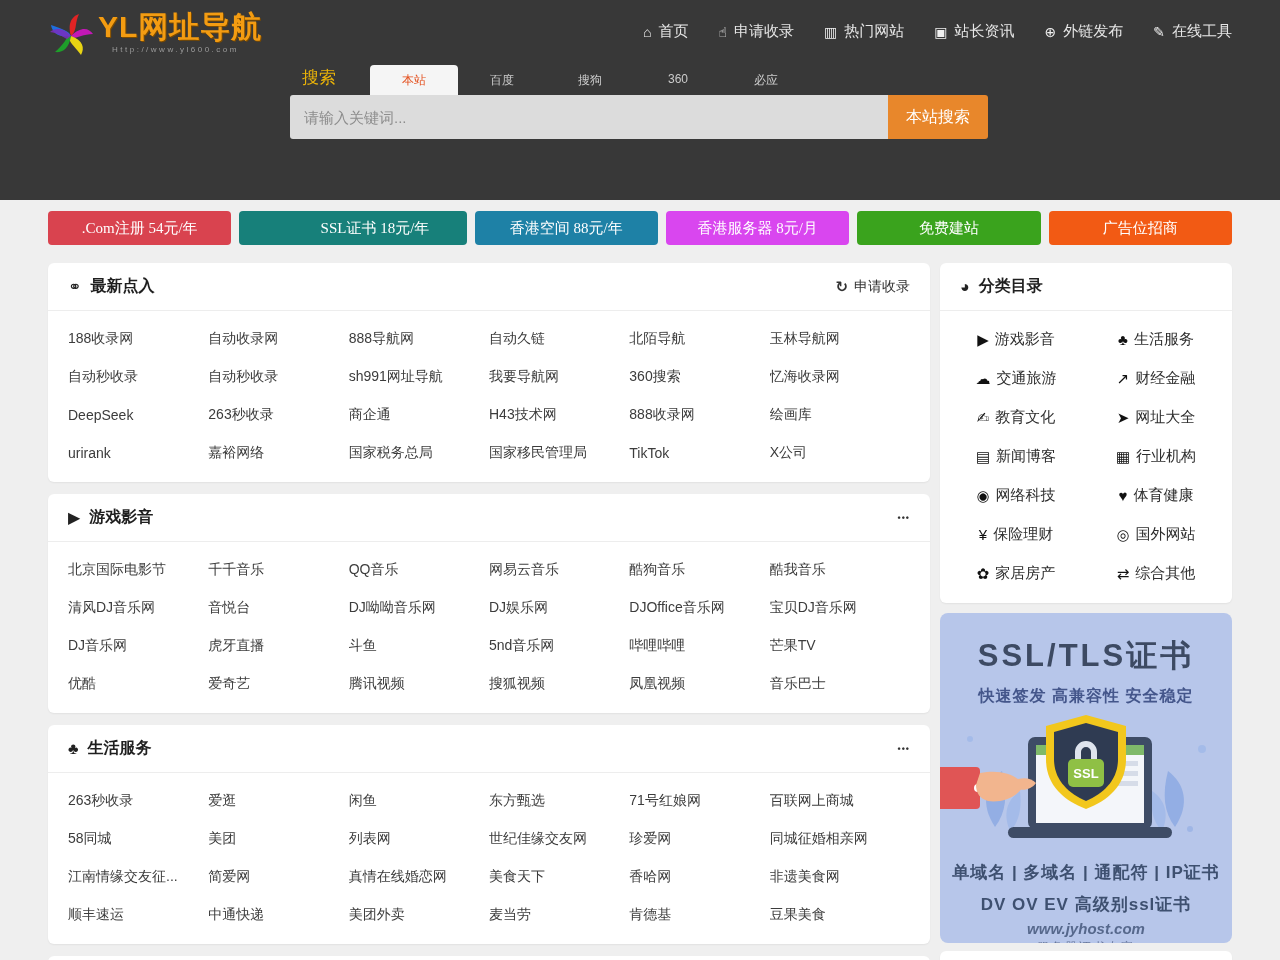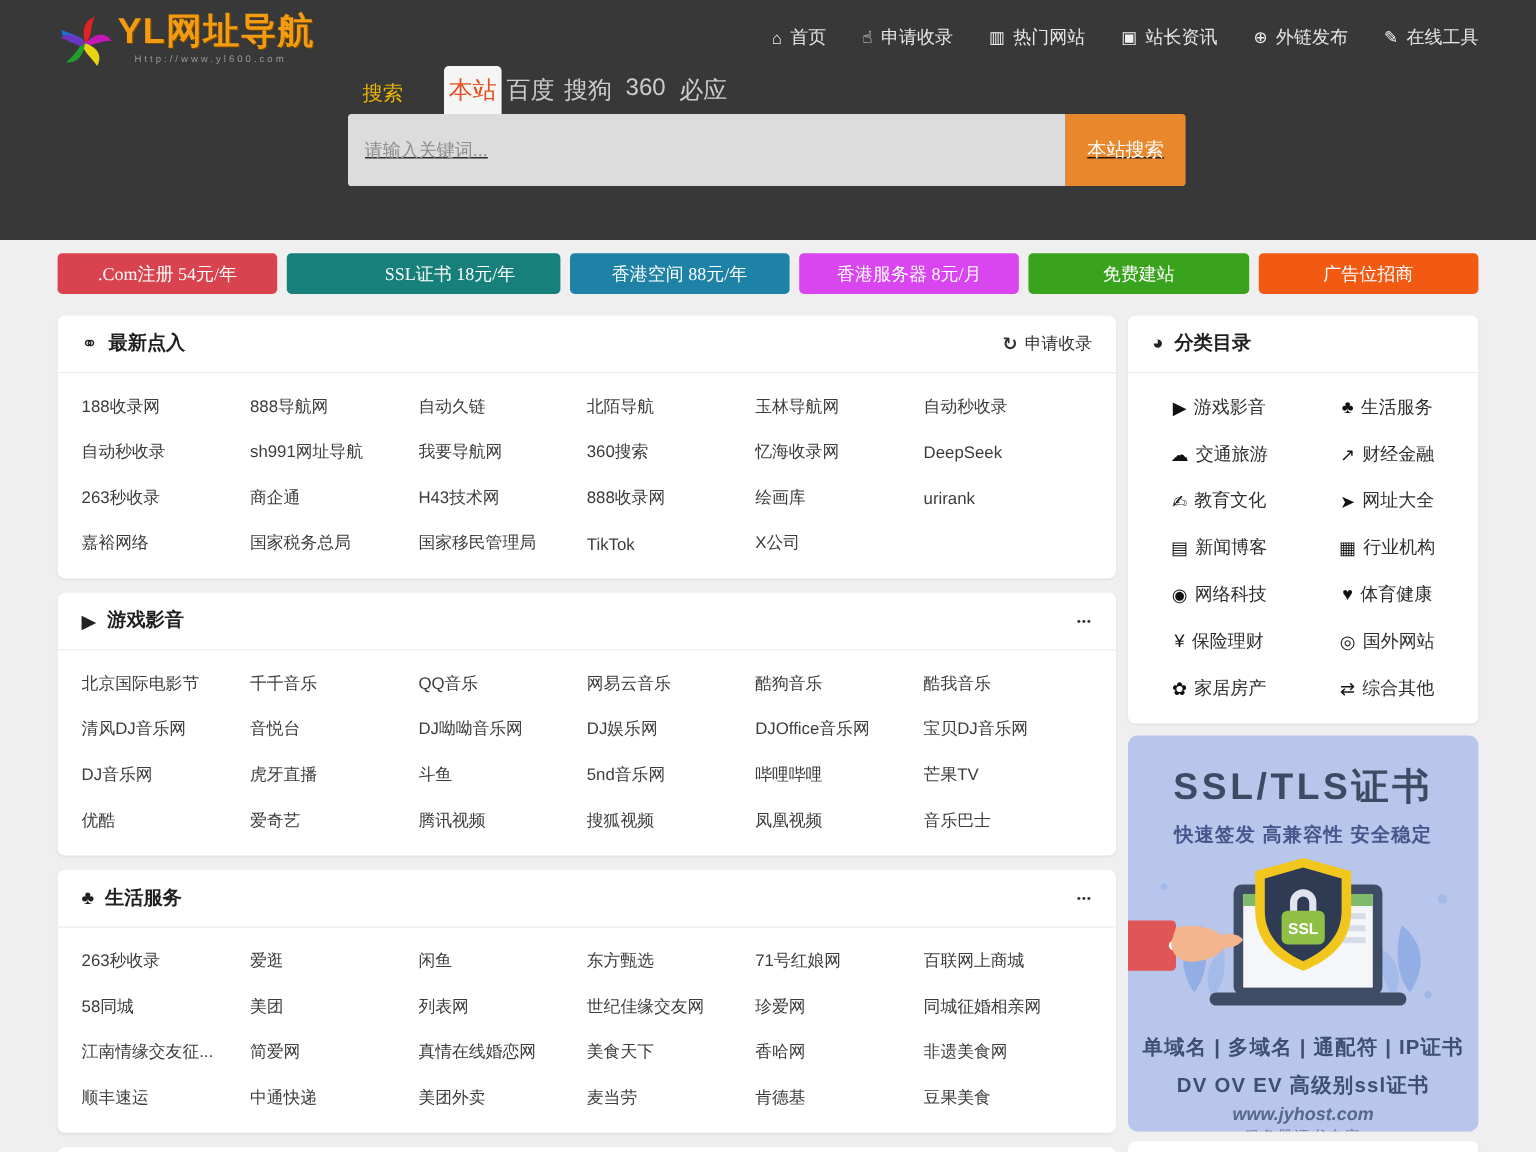--- a/index.html
+++ b/index.html
@@ -16,24 +16,24 @@
                 text-shadow:1px 1px 0 #7a4a00; }
   .logo-url { color:#9a9a9a; font-size:8px; letter-spacing:2.5px; margin-top:1px; padding-left:14px; }
   .top-nav { position:absolute; right:0; top:22px; display:flex; gap:30px; }
   .top-nav-item { color:#e6e6e6; font-size:15px; display:flex; align-items:center; gap:7px; cursor:pointer; }
   .top-nav-item .ico { font-size:14px; color:#f0f0f0; }
 
   
   .search-wrap { position:absolute; left:242px; top:62px; width:698px; }
   .engine-row { display:flex; align-items:flex-end; height:33px; }
   .engine-label { color:#eab308; font-size:17px; padding:0 34px 6px 12px; }
-  .tab { color:#cccccc; font-size:20px; padding:7px 0 6px; width:48px; text-align:center; cursor:pointer;
+  .tab { color:#cccccc; font-size:12px; padding:7px 0 6px; width:88px; text-align:center; cursor:pointer;
          border-radius:4px 4px 0 0; }
   .tab.active { background:#f5f5f5; color:#e4511f; }
-  .search-row { display:flex; height:60px;text-decoration:underline; }
+  .search-row { display:flex; height:44px; }
   .search-input { flex:1; background:#dcdcdc; border:none; outline:none; font-size:15px; color:#555;
                   padding:0 14px; border-radius:3px 0 0 3px; font-family:inherit; }
   .search-input::placeholder { color:#8d8d8d; }
   .search-btn { width:100px; background:#e8872b; color:#fff; border:none; font-size:16px; cursor:pointer;
                 border-radius:0 3px 3px 0; font-family:inherit; }
 
   
   .banner-row { display:flex; gap:8px; margin-top:11px;font-family:Liberation Serif, serif; }
   .banner { flex:1; height:34px; border-radius:4px; color:#fff; font-size:15px; display:flex;
             align-items:center; justify-content:center; cursor:pointer; text-decoration:none; }
@@ -185,20 +185,21 @@
           <span class="card-title">最新点入</span>
           <span class="spacer"></span>
           <span class="head-action">
             <span class="ico">↻</span>
             <span>申请收录</span>
           </span>
         </div>
         <div class="link-grid">
 
         <a>188收录网</a>
+            <a>自动收录网</a>
             <a>888导航网</a>
             <a>自动久链</a>
             <a>北陌导航</a>
             <a>玉林导航网</a>
             <a>自动秒收录</a>
             <a>自动秒收录</a>
             <a>sh991网址导航</a>
             <a>我要导航网</a>
             <a>360搜索</a>
             <a>忆海收录网</a>

